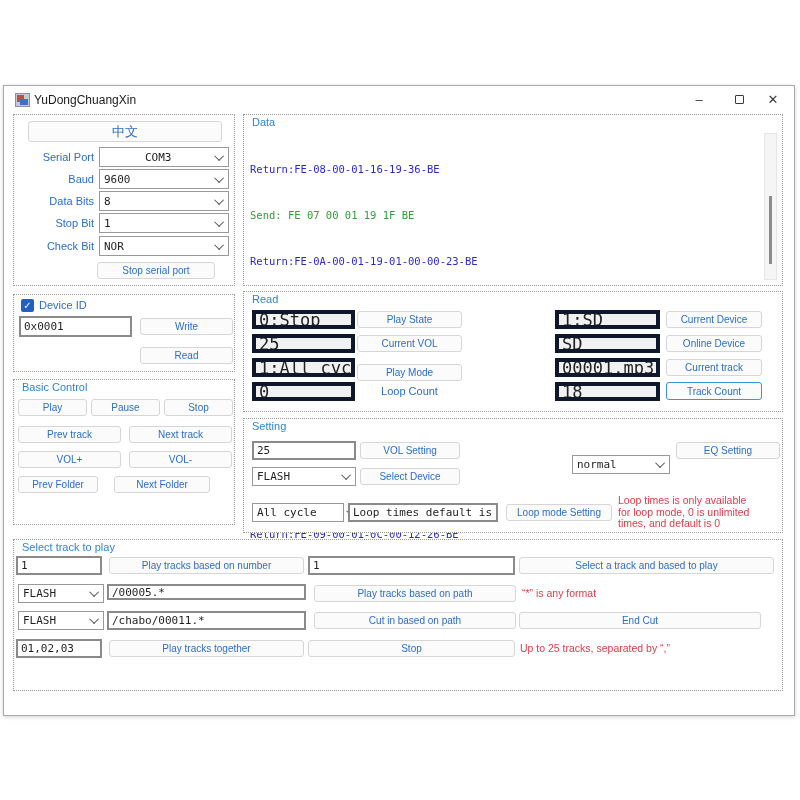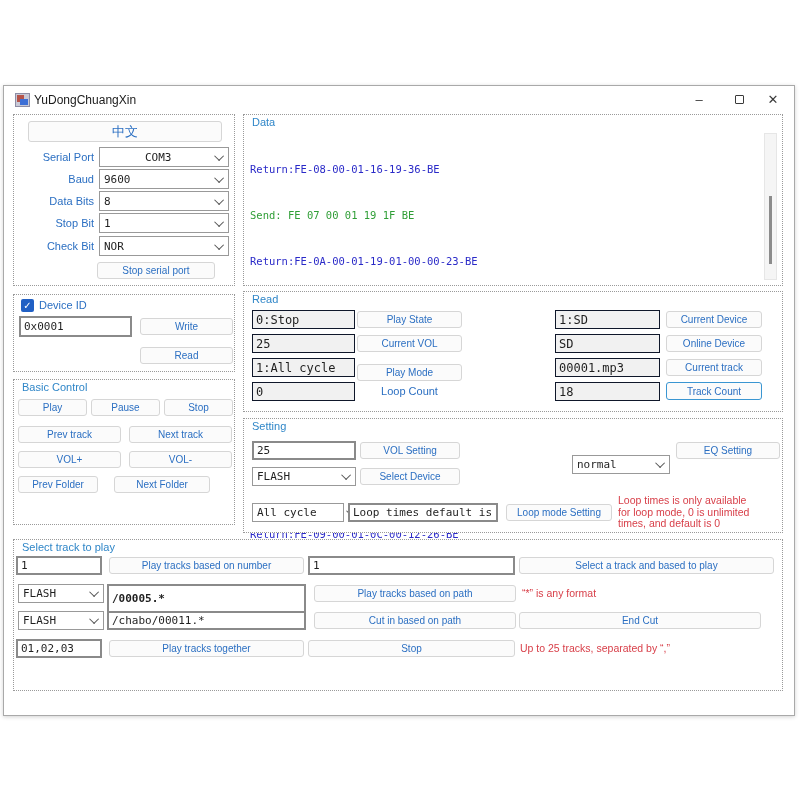--- a/index.html
+++ b/index.html
@@ -21,22 +21,22 @@
   .maxglyph{width:9px;height:9px;border:1px solid #3a3a3a;border-radius:1px;}
 
   .grp{position:absolute;border:1px dotted #9a9a9a;background:#fff;}
   .gtitle{position:absolute;top:1px;left:6px;font-size:11px;color:#2f86c8;background:#fff;padding:0 2px;white-space:nowrap;}
 
   .btn{position:absolute;display:flex;align-items:center;justify-content:center;
     background:#fbfbfb;border:1px solid #d6d6d6;border-radius:3px;
     color:#2b6fc2;font-size:10px;white-space:nowrap;cursor:default;}
   .btn.focus{border:1px solid #3a96d2;}
 
-  .fld{position:absolute;background:#f1f1f1;border:1px solid #0f172a;
-    color:#1f1f1f;font-size:12px;font-family:"DejaVu Sans Mono",monospace;
+  .fld{position:absolute;background:#f1f1f1;border:4px solid #0f172a;
+    color:#1f1f1f;font-size:17px;font-family:"DejaVu Sans Mono",monospace;
     display:flex;align-items:center;padding:0 3px;white-space:pre;overflow:hidden;}
   .inp{position:absolute;background:#ffffff;border:2px solid #8a8a8a;
     color:#1f1f1f;font-size:11px;font-family:"DejaVu Sans Mono",monospace;
     display:flex;align-items:center;padding:0 3px;white-space:pre;overflow:hidden;}
   .cmb{position:absolute;background:#ffffff;border:1px solid #999999;
     color:#1f1f1f;font-size:11px;font-family:"DejaVu Sans Mono",monospace;
     display:flex;align-items:center;padding:0 4px;white-space:pre;cursor:default;}
   .chev{margin-left:auto;width:7px;height:7px;border-left:1px solid #555;border-bottom:1px solid #555;
     transform:rotate(-45deg) translateY(-2px);flex:0 0 auto;}
 
@@ -209,21 +209,21 @@
 
     <div class="inp" style="left:2px;top:16px;width:86px;height:19px;">1</div>
     <div class="btn" style="left:95px;top:17px;width:195px;height:17px;">Play tracks based on number</div>
     <div class="inp" style="left:294px;top:16px;width:207px;height:19px;">1</div>
     <div class="btn" style="left:505px;top:17px;width:255px;height:17px;">Select a track and based to play</div>
 
     <div class="cmb" style="left:4px;top:44px;width:86px;height:19px;">
       <span>FLASH</span>
       <span class="chev"></span>
     </div>
-    <div class="inp" style="left:93px;top:44px;width:199px;height:29px;font-weight:bold;">/00005.*</div>
+    <div class="inp" style="left:93px;top:44px;width:199px;height:16px;">/00005.*</div>
     <div class="btn" style="left:300px;top:45px;width:202px;height:17px;">Play tracks based on path</div>
     <div class="note" style="left:508px;top:48px;">“*” is any format</div>
 
     <div class="cmb" style="left:4px;top:71px;width:86px;height:19px;">
       <span>FLASH</span>
       <span class="chev"></span>
     </div>
     <div class="inp" style="left:93px;top:71px;width:199px;height:19px;">/chabo/00011.*</div>
     <div class="btn" style="left:300px;top:72px;width:202px;height:17px;">Cut in based on path</div>
     <div class="btn" style="left:505px;top:72px;width:242px;height:17px;">End Cut</div>

